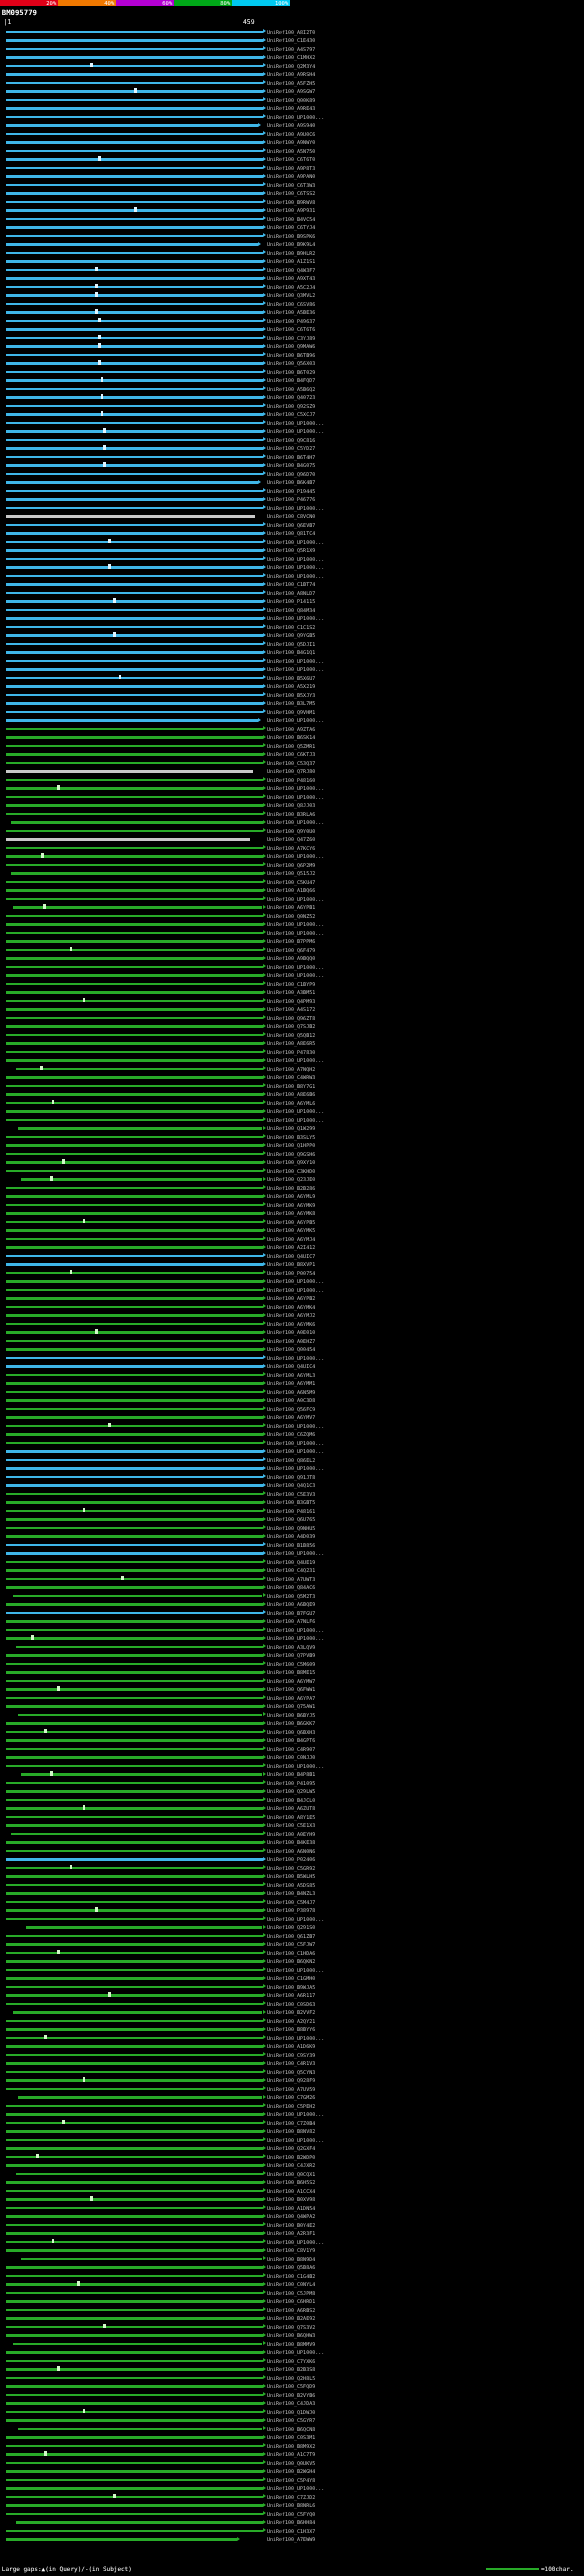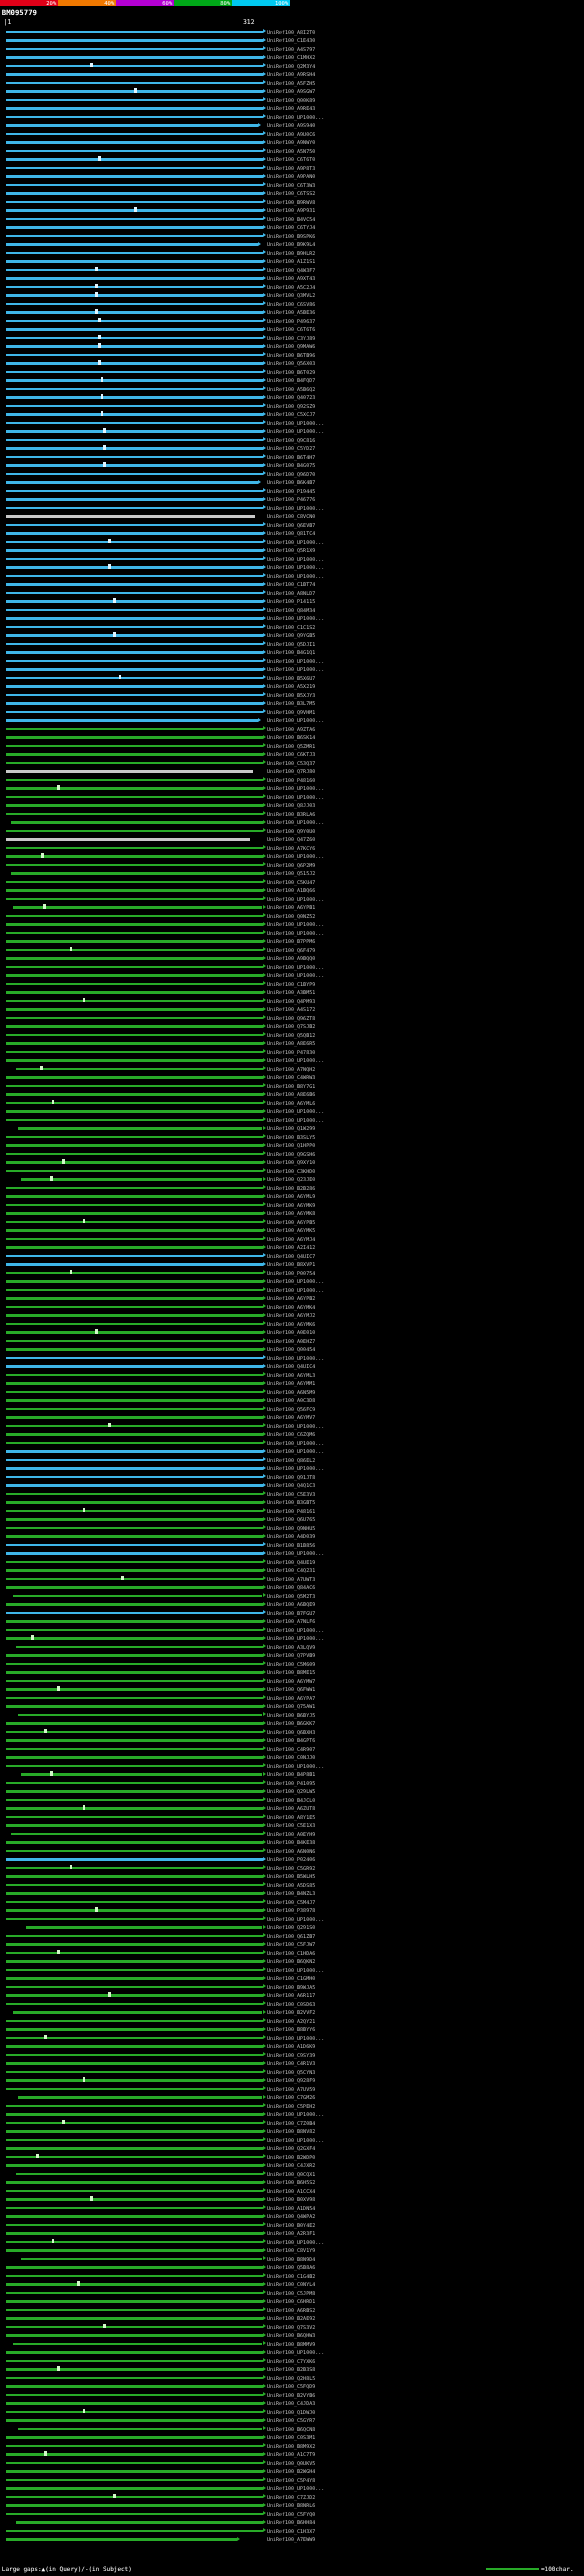--- a/index.html
+++ b/index.html
@@ -31,21 +31,21 @@
   <div class="scalebar" id="scalebar">
       <div class="scale-seg" style="background: rgb(224, 0, 24);">20%</div>
       <div class="scale-seg" style="background: rgb(240, 120, 0);">40%</div>
       <div class="scale-seg" style="background: rgb(180, 0, 211);">60%</div>
       <div class="scale-seg" style="background: rgb(0, 168, 24);">80%</div>
       <div class="scale-seg" style="background: rgb(0, 200, 240);">100%</div>
     </div>
   <div class="title">BM095779</div>
   <div class="ruler">
     <span class="q-start">|1</span>
-    <span class="q-end">312</span>
+    <span class="q-end">459</span>
   </div>
   <div id="rows">
       <div class="row">
         <div class="bar" style="left: 5.5px; width: 257px; background: rgb(63, 182, 232);">
           <span class="arrow" style="border-left-color: rgb(63, 182, 232);"></span>
         </div>
         <span class="label">UniRef100_A8I2T0</span>
       </div>
       <div class="row">
         <div class="bar" style="left: 5.5px; width: 257px; background: rgb(63, 182, 232);">

